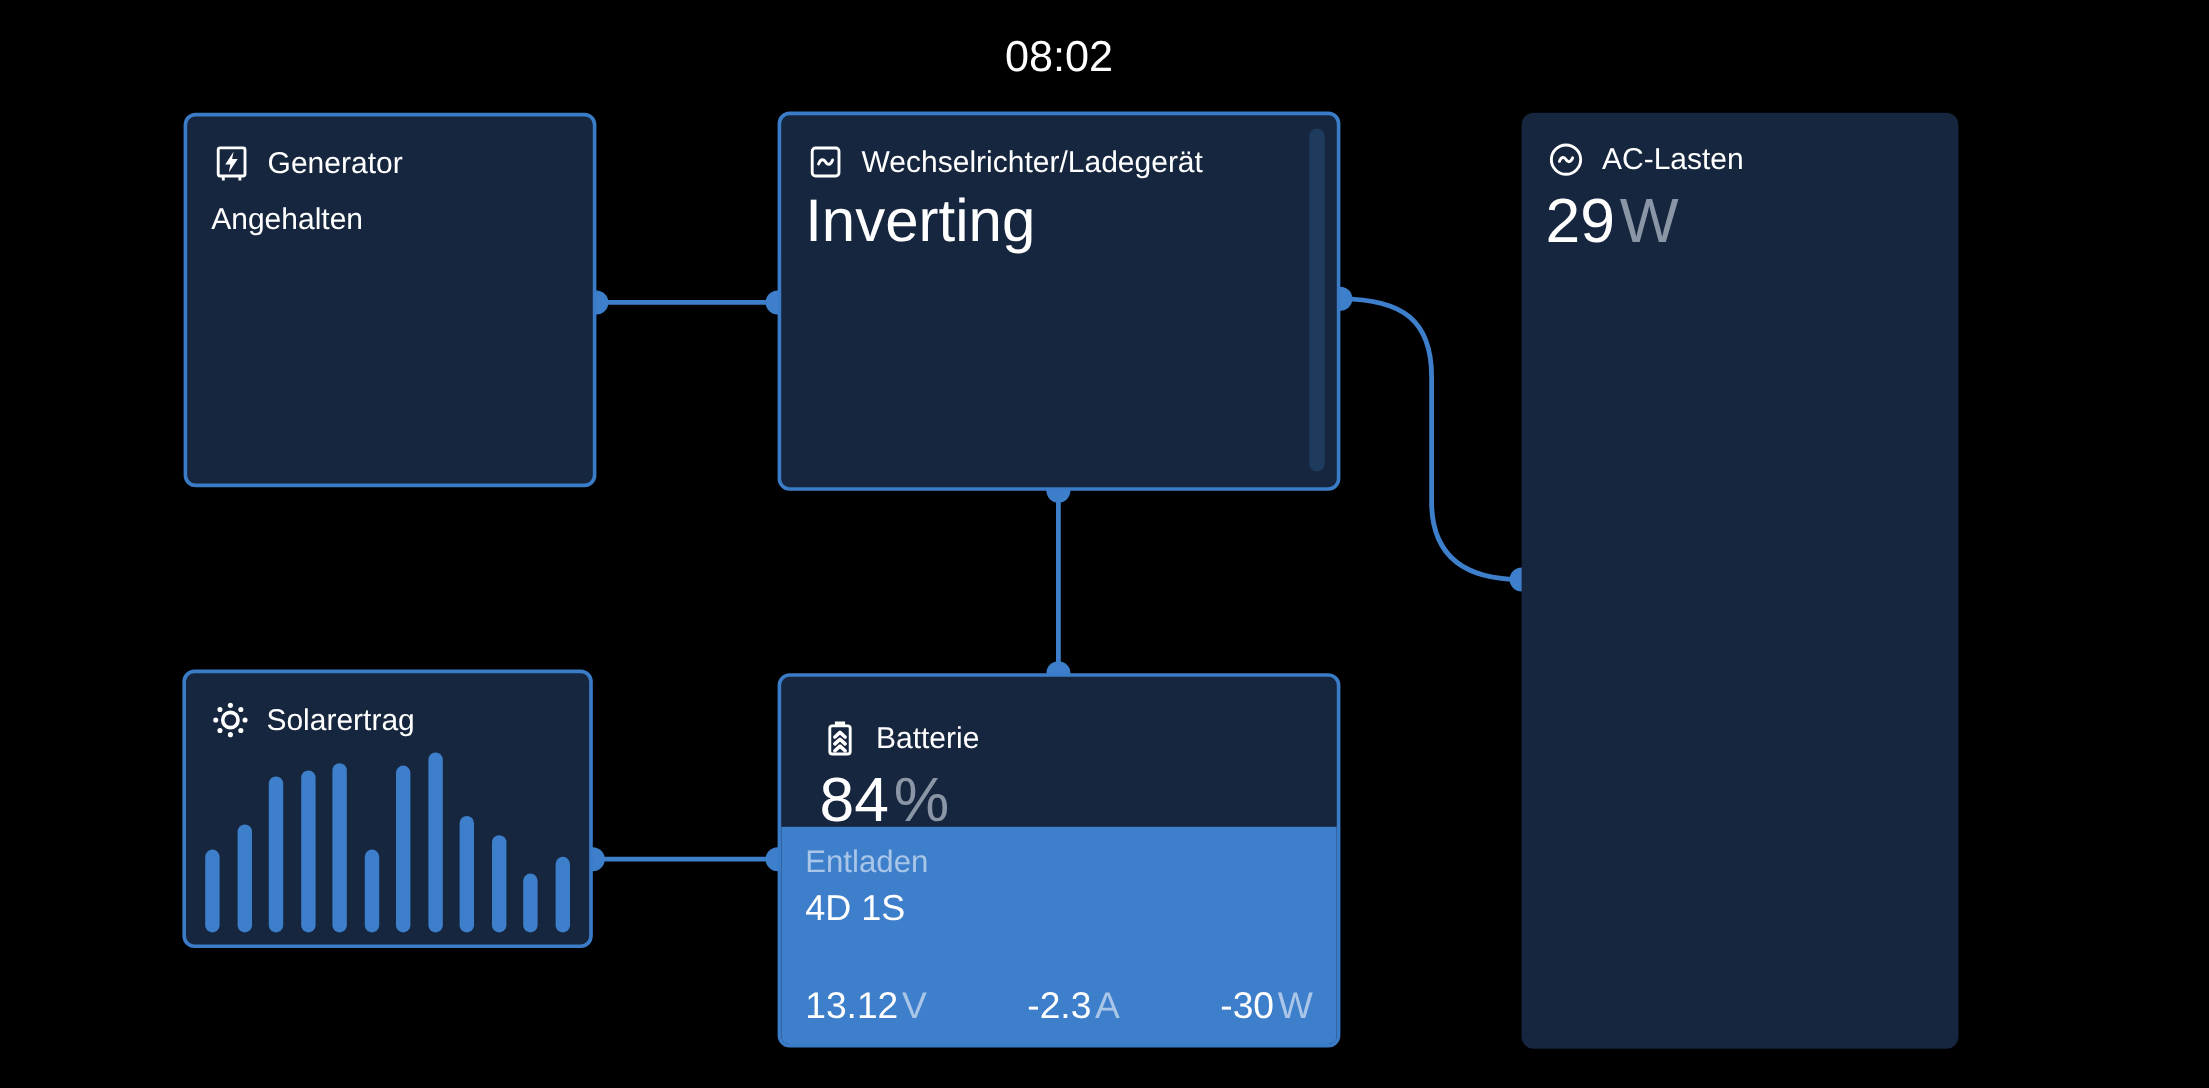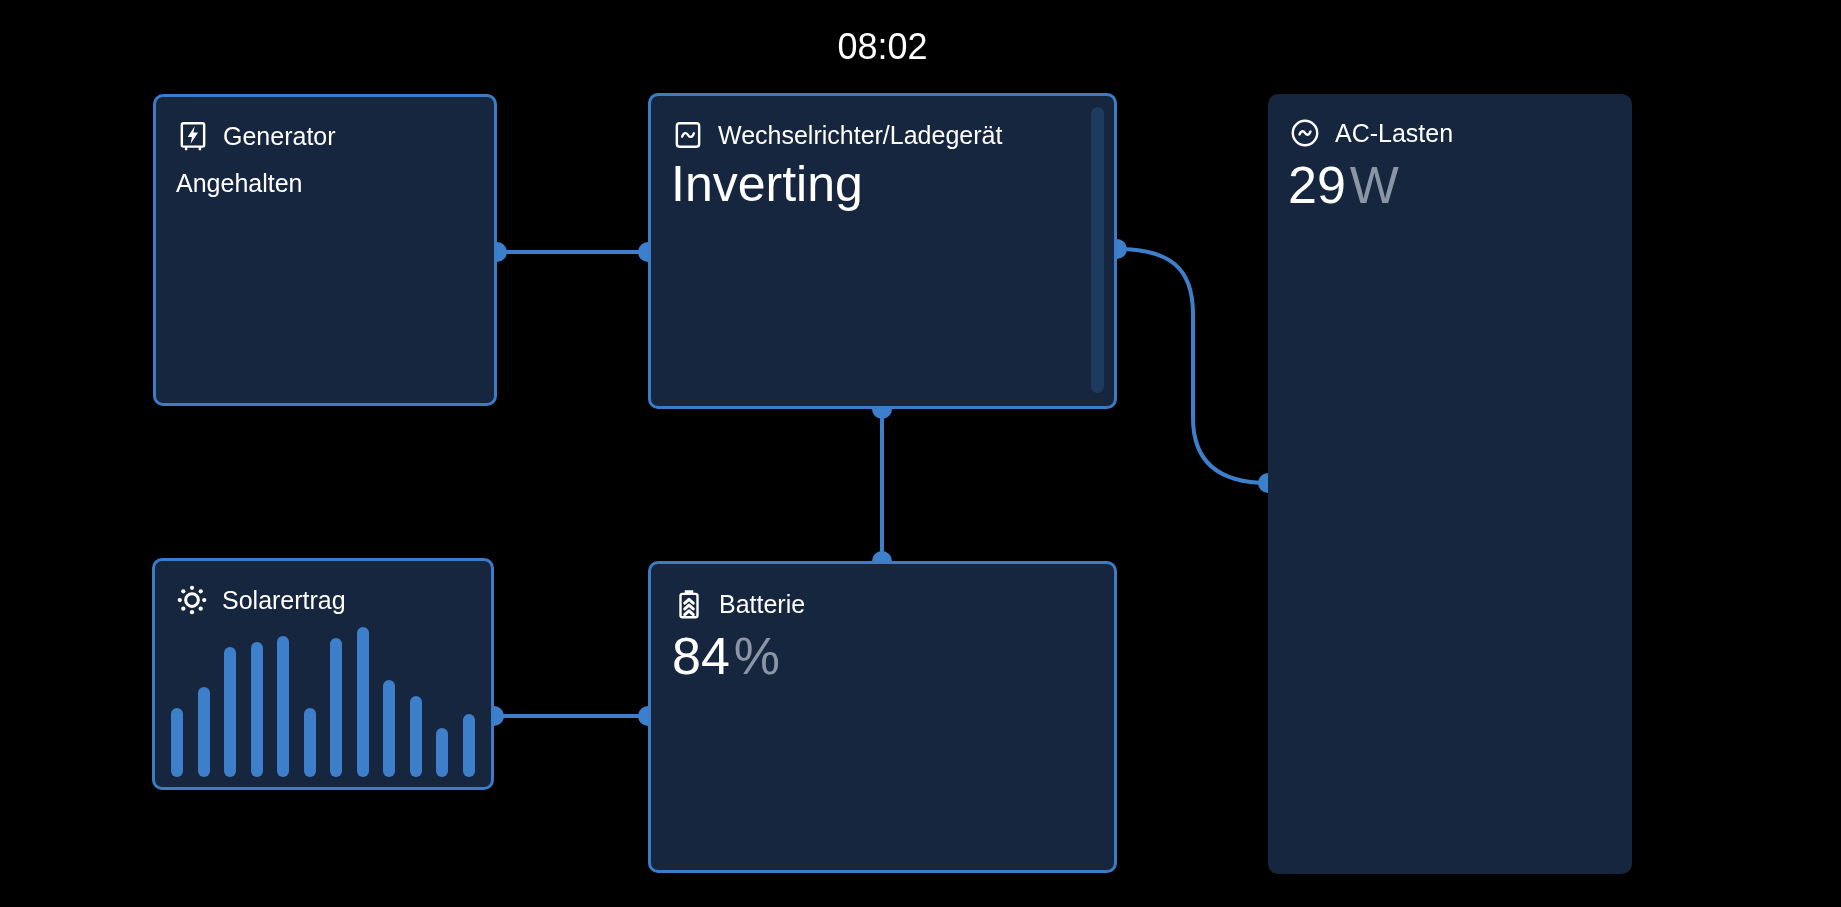--- a/index.html
+++ b/index.html
@@ -29,21 +29,21 @@
   .card{
     position:absolute;box-sizing:border-box;z-index:1;
     background:var(--card-bg,#16263E);border-radius:10px;
     padding:22px 20px;
   }
   .card.bordered{border:3px solid var(--card-border,#3B7CC8);}
   #card-generator{left:153px;top:78px;width:344px;height:312px;}
   #card-inverter{left:648px;top:77px;width:469px;height:316px;}
   #card-ac-loads{left:1268px;top:78px;width:364px;height:780px;}
   #card-solar{left:152px;top:542px;width:342px;height:232px;}
-  #card-battery{left:648px;top:545px;width:469px;height:312px;padding:1px;overflow:hidden;}
+  #card-battery{left:648px;top:545px;width:469px;height:312px;padding:12px;overflow:hidden;}
   .card-header{display:flex;align-items:center;gap:13px;}
   .card-header .icon{width:34px;height:34px;flex:0 0 auto;display:block;}
   .card-header .icon svg{display:block;width:34px;height:34px;}
   .card-title{font-size:25px;color:var(--text,#fff);white-space:nowrap;}
   .card-status{margin-top:16px;font-size:25px;color:var(--text,#fff);}
   .big-value{margin-top:8px;font-size:52px;line-height:1.05;color:var(--text,#fff);}
   #card-inverter .big-value{font-size:50px;margin-top:6px;}
   .unit{color:var(--unit-gray,#8A96A6);margin-left:4px;}
   .scrollbar{
     position:absolute;right:10px;top:11px;bottom:13px;width:13px;
@@ -185,15 +185,24 @@
               <path d="M12 26 L16 22.4 L20 26"></path>
             </g>
           </svg>
         </span>
         <span class="card-title">Batterie</span>
       </div>
       <div class="big-value">
         <span>84</span><span class="unit">%</span>
       </div>
     </div>
+    <div class="soc-fill" style="height: 59%;">
+      <div class="battery-state">Entladen</div>
+      <div class="battery-ttg">4D 1S</div>
+      <div class="battery-metrics">
+        <span class="metric"><span>13.12</span><span class="munit">V</span></span>
+        <span class="metric"><span>-2.3</span><span class="munit">A</span></span>
+        <span class="metric"><span>-30</span><span class="munit">W</span></span>
+      </div>
+    </div>
   </div>
 
 </div>
 
 </body></html>

